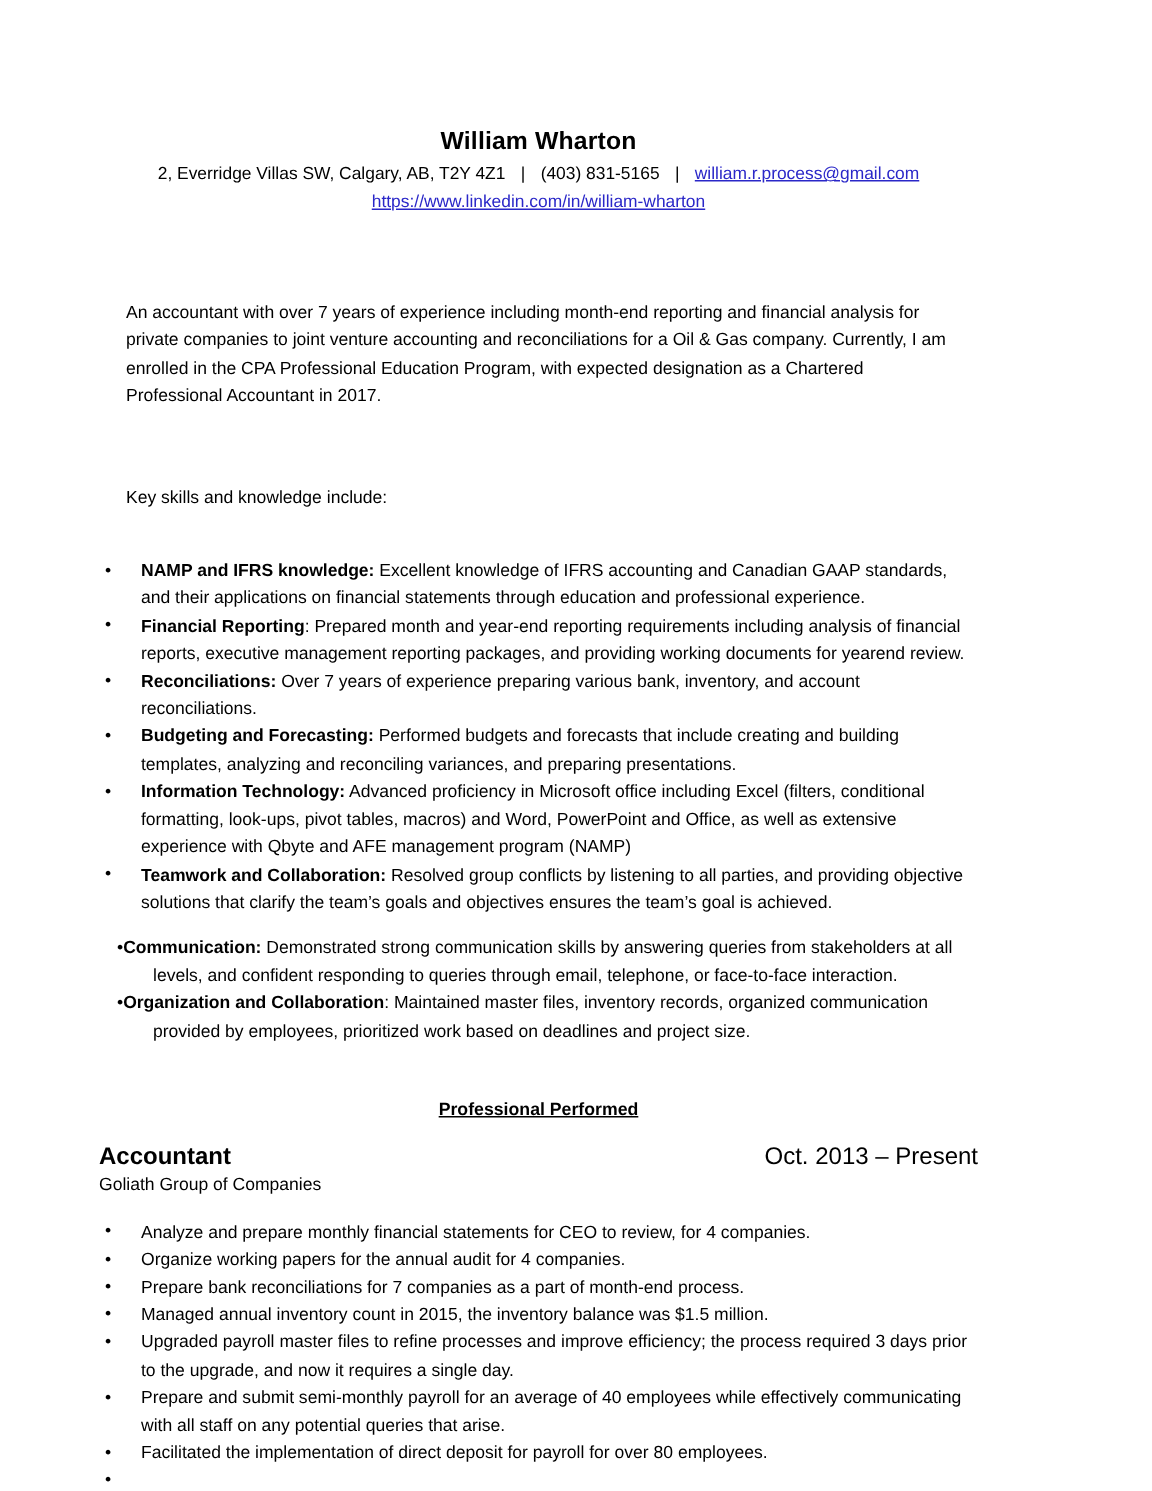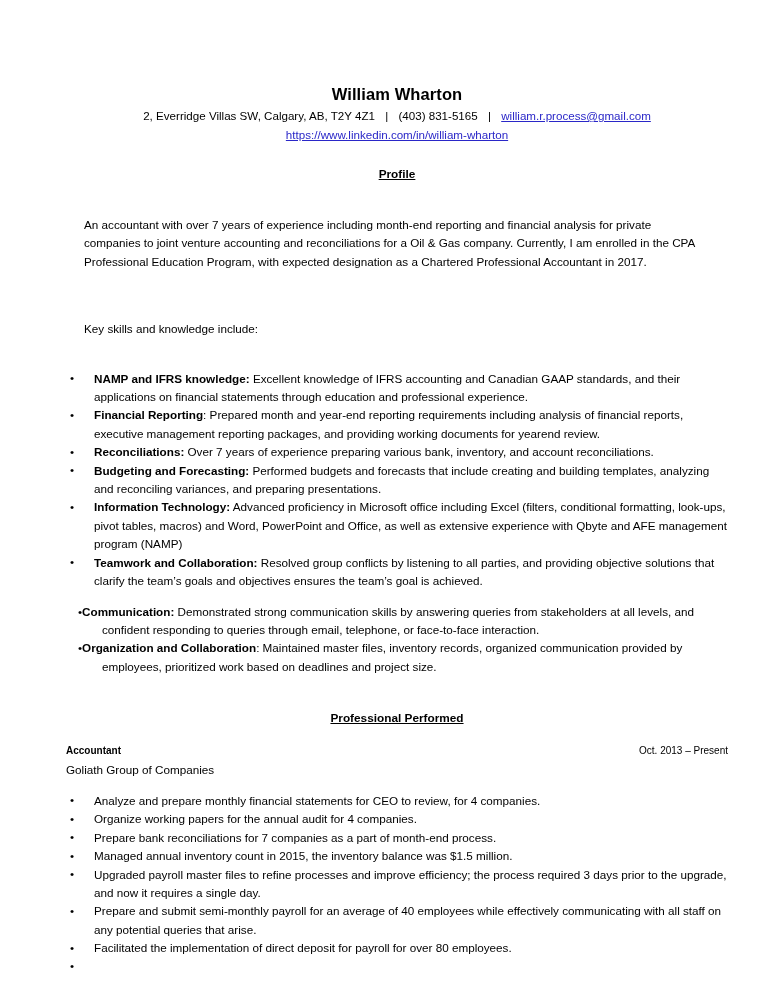--- a/index.html
+++ b/index.html
@@ -13,21 +13,21 @@
     font-family: "Liberation Sans", sans-serif;
     color: #000000;
     -webkit-font-smoothing: antialiased;
   }
   .page {
     position: relative;
     width: 768px;
     height: 994px;
     background: #ffffff;
     box-sizing: border-box;
-    padding: 84px 40px 0 66px;
+    padding: 84px 116px 0 66px;
   }
 
   
   .name {
     text-align: center;
     font-size: 16.5px;
     font-weight: bold;
     line-height: 20px;
     letter-spacing: 0.1px;
     margin: 0 0 2px 0;
@@ -105,21 +105,21 @@
   }
   ul.bullets-flush > li .dot-flush {
     font-size: 11.7px;
   }
 
   
   .job-row {
     display: flex;
     justify-content: space-between;
     align-items: flex-end;
-    font-size: 10px;
+    font-size: 16px;
     line-height: 18.4px;
   }
   .job-title { font-weight: bold; }
   .job-dates { white-space: nowrap; }
   .job-company {
     font-size: 11.7px;
     line-height: 18.4px;
   }
 
   b, .b { font-weight: bold; }
@@ -140,21 +140,20 @@
       <span class="link">william.r.process@gmail.com</span>
     </div>
 
     <div class="contact-line">
       <span class="link">https://www.linkedin.com/in/william-wharton</span>
     </div>
   </div>
 
   <div class="spacer-before-profile"></div>
 
-  <div class="section-heading">Profile</div>
 
   <div class="spacer-sm"></div>
 
   <p class="body">An accountant with over 7 years of experience including month-end reporting and financial analysis for private companies to joint venture accounting and reconciliations for a Oil &amp; Gas company. Currently, I am enrolled in the CPA Professional Education Program, with expected designation as a Chartered Professional Accountant in 2017.</p>
 
   <div class="spacer-xs"></div>
 
   <p class="body">Key skills and knowledge include:</p>
 
   <div class="spacer-xs"></div>

